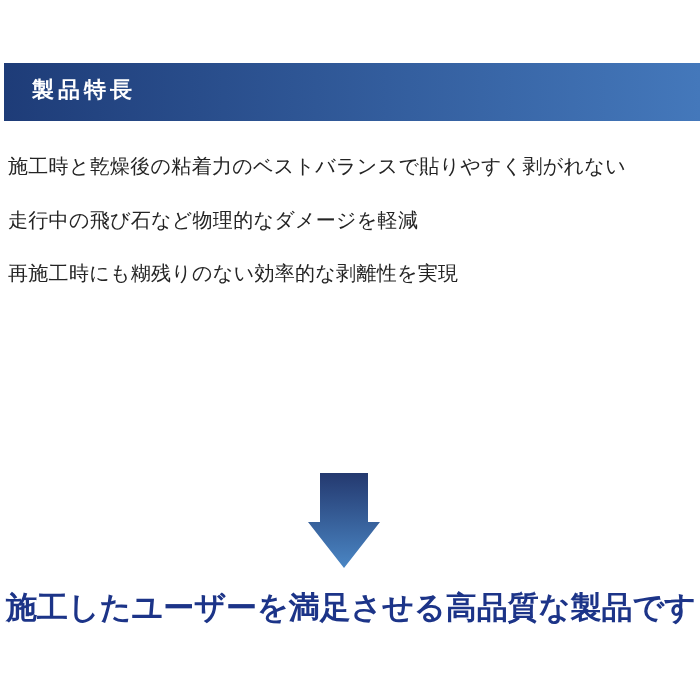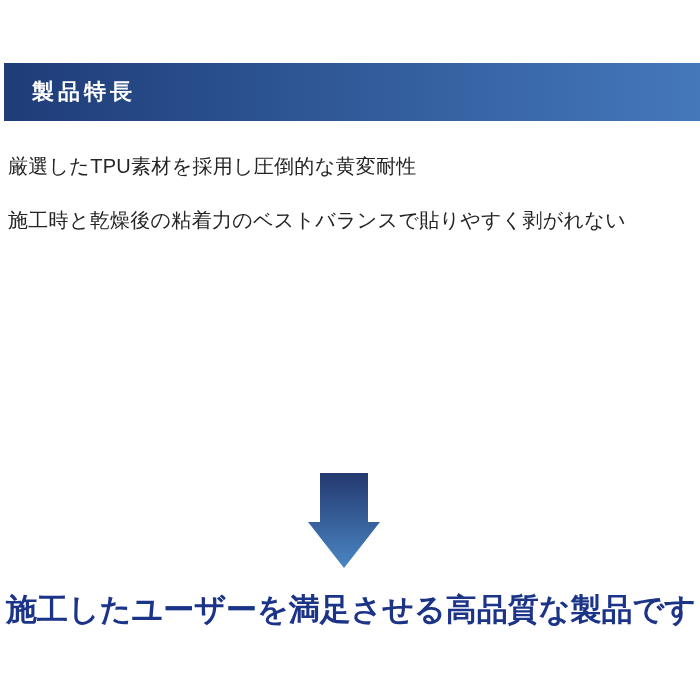--- a/index.html
+++ b/index.html
@@ -11,21 +11,21 @@
     --body-text:#242424;
   }
   html,body{margin:0;padding:0;}
   body{
     width:700px;height:700px;
     background:#ffffff;
     font-family:"Liberation Sans","DejaVu Sans",sans-serif;
     position:relative;
     overflow:hidden;
   }
-  .page{position:absolute;inset:0;}
+  .page{position:absolute;inset:0;font-family:Liberation Mono, monospace;}
   .header-bar{
     position:absolute;
     left:4px;right:0;top:63px;height:58px;
     background:linear-gradient(to right,
       var(--header-gradient-start,#1e3c78),
       var(--header-gradient-end,#4478bb));
     display:flex;align-items:center;
   }
   .header-title{
     color:#ffffff;
@@ -71,22 +71,23 @@
 </head>
 <body>
 
 <div class="page">
 
   <div class="header-bar">
     <span class="header-title">製品特長</span>
   </div>
 
   <ul class="features">
-      <li>厳選したTPU素材を採用し圧倒的な黄変耐性</li>
       <li>施工時と乾燥後の粘着力のベストバランスで貼りやすく剥がれない</li>
+      <li>走行中の飛び石など物理的なダメージを軽減</li>
+      <li>再施工時にも糊残りのない効率的な剥離性を実現</li>
     </ul>
 
   <div class="arrow-wrap">
     <svg viewBox="0 0 72 95" xmlns="http://www.w3.org/2000/svg" aria-hidden="true">
       <defs>
         <linearGradient id="arrowGrad" x1="0" y1="0" x2="0" y2="1">
           <stop offset="0" style="stop-color:var(--arrow-gradient-start,#24396f)"></stop>
           <stop offset="1" style="stop-color:var(--arrow-gradient-end,#4a86c4)"></stop>
         </linearGradient>
       </defs>

